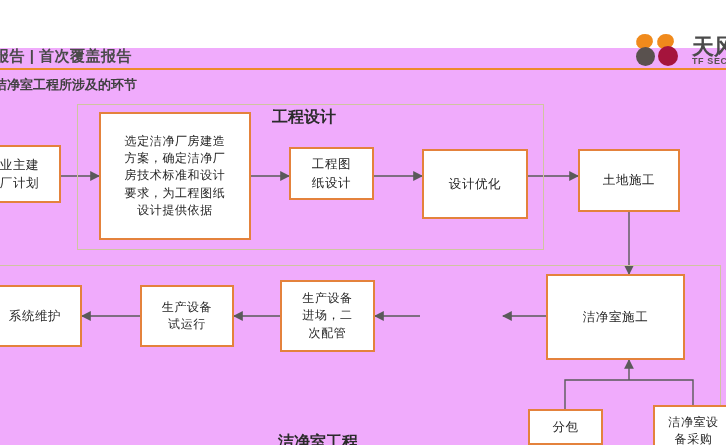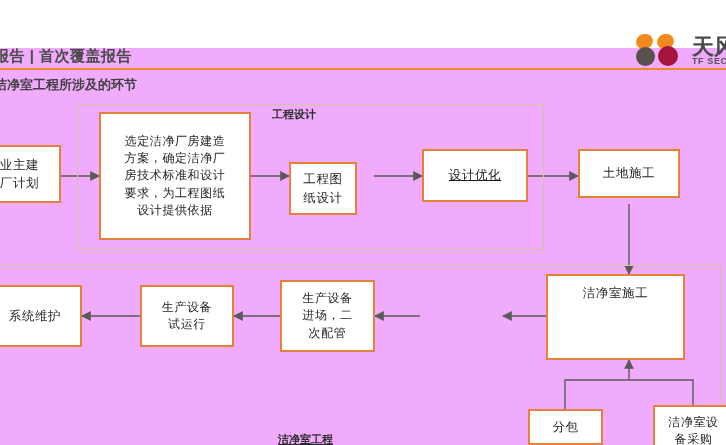--- a/index.html
+++ b/index.html
@@ -90,21 +90,21 @@
   }
 
   
   .group {
     position: absolute;
     border: 1px solid #CFC5A0;
     background: transparent;
   }
   .group-label {
     position: absolute;
-    font-size: 11px;
+    font-size: 16px;
     font-weight: bold;
     color: #2b2b2b;
     font-family: "DejaVu Serif", "Liberation Serif", serif;
     white-space: nowrap;
   }
 
   
   .node {
     position: absolute;
     box-sizing: border-box;
@@ -116,21 +116,21 @@
     text-align: center;
     color: #1f1f1f;
     font-family: "DejaVu Serif", "Liberation Serif", serif;
     font-size: 12.5px;
     line-height: 1.45;
     letter-spacing: 0.6px;
     padding: 15px 4px;
     white-space: pre-line;
   }
   .node.small { font-size: 12px; }
-  .node.two-line { flex-direction: column; justify-content: flex-start; padding: 8px 0; gap: 41px; }
+  .node.two-line { flex-direction: column; justify-content: center; padding: 8px 0; gap: 41px; }
   .node.two-line > span { display: block; }
 
   
   .ftr-rule {
     position: absolute;
     left: 0;
     top: 414px;
     width: 726px;
     height: 1px;
     background: #D9C98C;
@@ -205,26 +205,26 @@
 
     <div class="node" style="left:-22px; top:53px; width:83px; height:58px;">业主建
 厂计划</div>
 
     <div class="node small" style="left:99px; top:20px; width:152px; height:128px;">选定洁净厂房建造
 方案，确定洁净厂
 房技术标准和设计
 要求，为工程图纸
 设计提供依据</div>
 
-    <div class="node" style="left:289px; top:70px; width:68px; height:53px;">工程图
+    <div class="node" style="left:289px; top:55px; width:85px; height:53px;">工程图
 纸设计</div>
 
-    <div class="node" style="left:422px; top:57px; width:106px; height:53px;text-decoration:underline;">设计优化</div>
-
-    <div class="node" style="left:578px; top:57px; width:102px; height:49px;">土地施工</div>
+    <div class="node" style="left:422px; top:57px; width:106px; height:70px;">设计优化</div>
+
+    <div class="node" style="left:578px; top:57px; width:102px; height:63px;">土地施工</div>
 
     <div class="node two-line" style="left:546px; top:182px; width:139px; height:86px;">
       <span>洁净室施工</span>
     </div>
 
 
     <div class="node small" style="left:280px; top:188px; width:95px; height:72px;">生产设备
 进场，二
 次配管</div>
 

